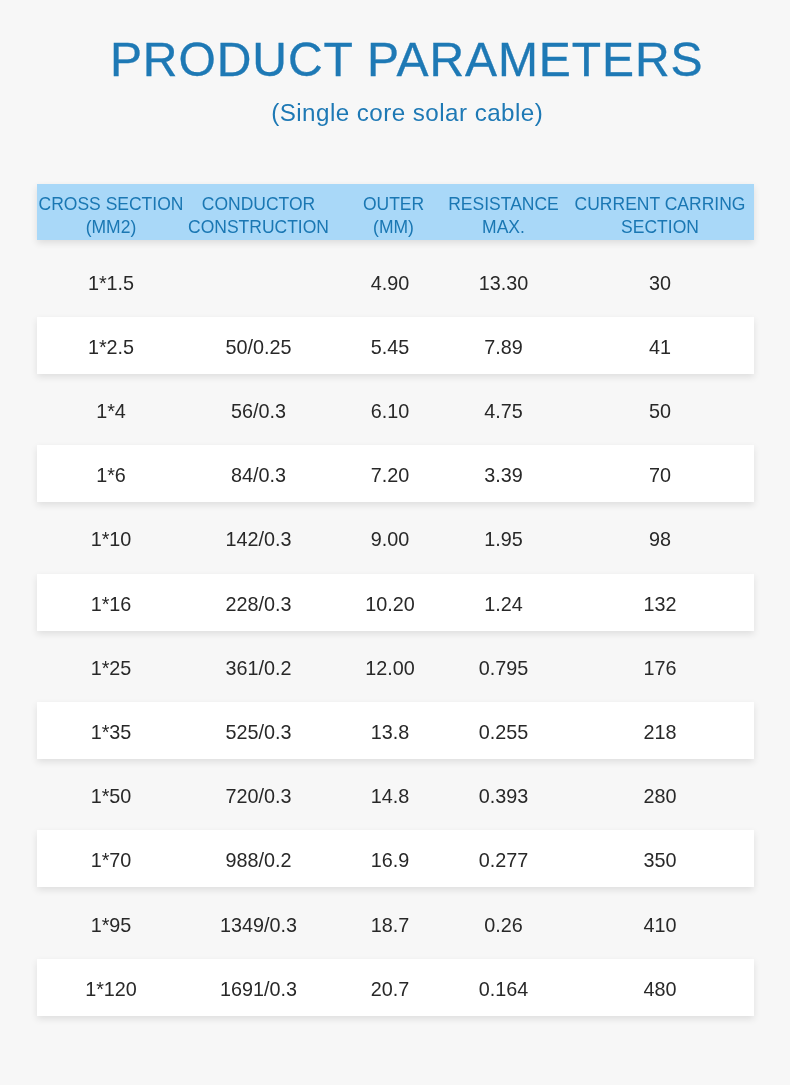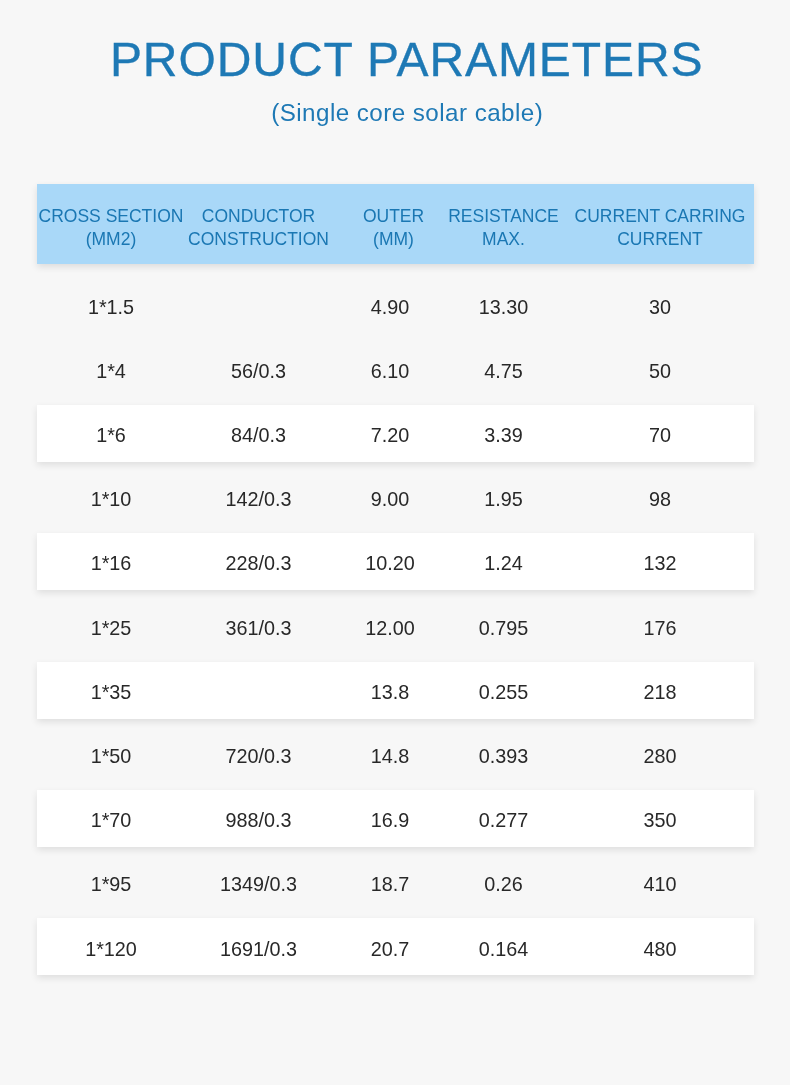--- a/index.html
+++ b/index.html
@@ -30,21 +30,21 @@
   }
   .subtitle {
     position:absolute; left:12px; top:100.6px; width:790px;
     text-align:center;
     font-size:24.2px; font-weight:400; color:var(--accent);
     line-height:1; letter-spacing:0.45px; text-indent:0.45px;
   }
   .table { position:absolute; left:37px; top:184px; width:717px; }
   .row { position:relative; width:717px; }
   .thead {
-    height:80px; background:var(--header-bg);
+    height:56px; background:var(--header-bg);
     box-shadow:0 3px 7px rgba(0,0,0,0.11);
   }
   .tbody { padding-top:12.6px; }
   .trow { height:57px; margin-bottom:7.2px; }
   .trow.white { background:var(--row-bg); box-shadow:0 3px 7px rgba(0,0,0,0.10); }
   .cell {
     position:absolute; top:0; height:100%;
     display:flex; align-items:center; justify-content:center;
     flex-direction:column;
     text-align:center; color:var(--cell-text); font-size:19.8px;
@@ -79,29 +79,36 @@
       <div class="cell c2">
           <span>OUTER</span>
           <span>(MM)</span>
         </div>
       <div class="cell c3">
           <span>RESISTANCE</span>
           <span>MAX.</span>
         </div>
       <div class="cell c4">
           <span>CURRENT CARRING</span>
-          <span>CURRENT</span>
+          <span>SECTION</span>
         </div>
     </div>
     <div id="tbody" class="tbody">
         <div class="row trow">
           <div class="cell c0">1*1.5</div>
           <div class="cell c2">4.90</div>
           <div class="cell c3">13.30</div>
           <div class="cell c4">30</div>
+        </div>
+        <div class="row trow white">
+          <div class="cell c0">1*2.5</div>
+          <div class="cell c1">50/0.25</div>
+          <div class="cell c2">5.45</div>
+          <div class="cell c3">7.89</div>
+          <div class="cell c4">41</div>
         </div>
         <div class="row trow">
           <div class="cell c0">1*4</div>
           <div class="cell c1">56/0.3</div>
           <div class="cell c2">6.10</div>
           <div class="cell c3">4.75</div>
           <div class="cell c4">50</div>
         </div>
         <div class="row trow white">
           <div class="cell c0">1*6</div>
@@ -119,41 +126,42 @@
         </div>
         <div class="row trow white">
           <div class="cell c0">1*16</div>
           <div class="cell c1">228/0.3</div>
           <div class="cell c2">10.20</div>
           <div class="cell c3">1.24</div>
           <div class="cell c4">132</div>
         </div>
         <div class="row trow">
           <div class="cell c0">1*25</div>
-          <div class="cell c1">361/0.3</div>
+          <div class="cell c1">361/0.2</div>
           <div class="cell c2">12.00</div>
           <div class="cell c3">0.795</div>
           <div class="cell c4">176</div>
         </div>
         <div class="row trow white">
           <div class="cell c0">1*35</div>
+          <div class="cell c1">525/0.3</div>
           <div class="cell c2">13.8</div>
           <div class="cell c3">0.255</div>
           <div class="cell c4">218</div>
         </div>
         <div class="row trow">
           <div class="cell c0">1*50</div>
           <div class="cell c1">720/0.3</div>
           <div class="cell c2">14.8</div>
           <div class="cell c3">0.393</div>
           <div class="cell c4">280</div>
         </div>
         <div class="row trow white">
           <div class="cell c0">1*70</div>
-          <div class="cell c1">988/0.3</div>
+          <div class="cell c1">988/0.2</div>
           <div class="cell c2">16.9</div>
           <div class="cell c3">0.277</div>
           <div class="cell c4">350</div>
         </div>
         <div class="row trow">
           <div class="cell c0">1*95</div>
           <div class="cell c1">1349/0.3</div>
           <div class="cell c2">18.7</div>
           <div class="cell c3">0.26</div>
           <div class="cell c4">410</div>

